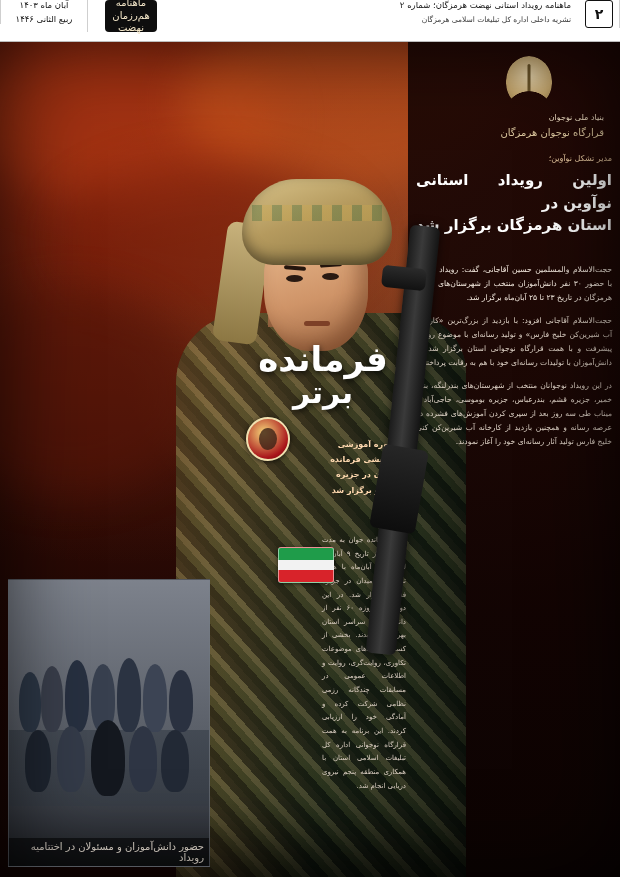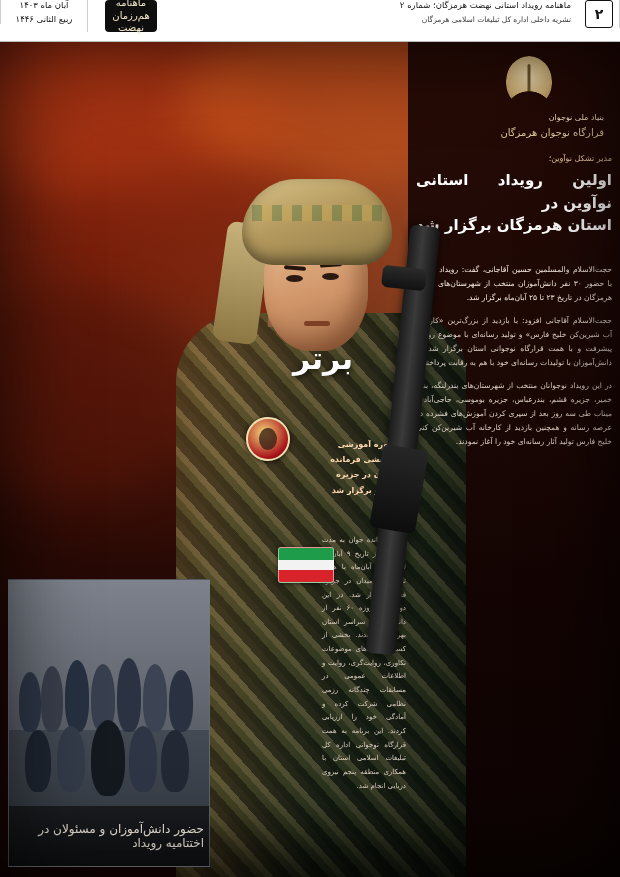--- a/index.html
+++ b/index.html
@@ -215,23 +215,23 @@
   .photo .wall{
     position:absolute;left:0;top:0;width:200px;height:150px;
     background:linear-gradient(180deg,#7d828c,#5b6069);
   }
   .photo .floor{
     position:absolute;left:0;bottom:0;width:200px;height:60px;
     background:linear-gradient(180deg,#3b3f47,#23262b);
   }
   .ppl{position:absolute;border-radius:50% 50% 40% 40%;}
   .photo .cap{
-    position:absolute;left:0;bottom:0;width:200px;padding:16px 5px;
+    position:absolute;left:0;bottom:0;width:200px;padding:3px 5px;
     box-sizing:border-box;background:rgba(0,0,0,.55);color:#f2e9dd;
-    font-size:12px;text-align:right;
+    font-size:10px;text-align:right;
   }
   .vign{
     position:absolute;inset:0;pointer-events:none;
     box-shadow:inset 0 0 90px rgba(0,0,0,.75);
   }
 </style>
 </head>
 <body>
 
 <div class="page">
@@ -301,20 +301,21 @@
         <span class="hl2">اولین رویداد استانی نوآوین در</span>
         <span class="hl2">استان هرمزگان برگزار شد</span>
       </h1>
       <p class="para bold">حجت‌الاسلام والمسلمین حسین آقاجانی، گفت: رویداد نوآوین با حضور ۳۰ نفر دانش‌آموزان منتخب از شهرستان‌های استان هرمزگان در تاریخ ۲۳ تا ۲۵ آبان‌ماه برگزار شد.</p>
       <p class="para">حجت‌الاسلام آقاجانی افزود: با بازدید از بزرگ‌ترین «کارخانه آب شیرین‌کن خلیج فارس» و تولید رسانه‌ای با موضوع روایت پیشرفت و با همت قرارگاه نوجوانی استان برگزار شد که دانش‌آموزان با تولیدات رسانه‌ای خود با هم به رقابت پرداختند.</p>
       <p class="para">در این رویداد نوجوانان منتخب از شهرستان‌های بندرلنگه، بندر خمیر، جزیره قشم، بندرعباس، جزیره بوموسی، حاجی‌آباد و میناب طی سه روز بعد از سپری کردن آموزش‌های فشرده در عرصه رسانه و همچنین بازدید از کارخانه آب شیرین‌کن کنی خلیج فارس تولید آثار رسانه‌ای خود را آغاز نمودند.</p>
     </div>
 
 
     <div class="bigtitle">
+      <div class="t1">فرمانده</div>
       <div class="t2">برتر</div>
     </div>
 
     <div class="subcaption">دوره آموزشی رزمایشی فرمانده جوان در جزیره ناصرو برگزار شد</div>
     <div class="minicol">دوره فرمانده جوان به مدت سه روز از تاریخ ۹ آبان‌ماه لغایت ۱۱ آبان‌ماه با هدف تربیت در میدان در جزیره فارور برگزار شد. در این دوره سه روزه ۶۰ نفر از دانش‌آموزان سراسر استان بهره‌مند گردیدند. بخشی از کسب مهارت‌های موضوعات تکاوری، روایت‌گری، روایت و اطلاعات عمومی در مسابقات چندگانه رزمی نظامی شرکت کرده و آمادگی خود را ارزیابی کردند. این برنامه به همت قرارگاه نوجوانی اداره کل تبلیغات اسلامی استان با همکاری منطقه پنجم نیروی دریایی انجام شد.</div>
 
     <div class="photo">
       <div class="wall"></div>
       <div class="floor"></div>
       <div class="ppl" style="left:10px;top:92px;width:22px;height:60px;background:#2d3847;"></div>

